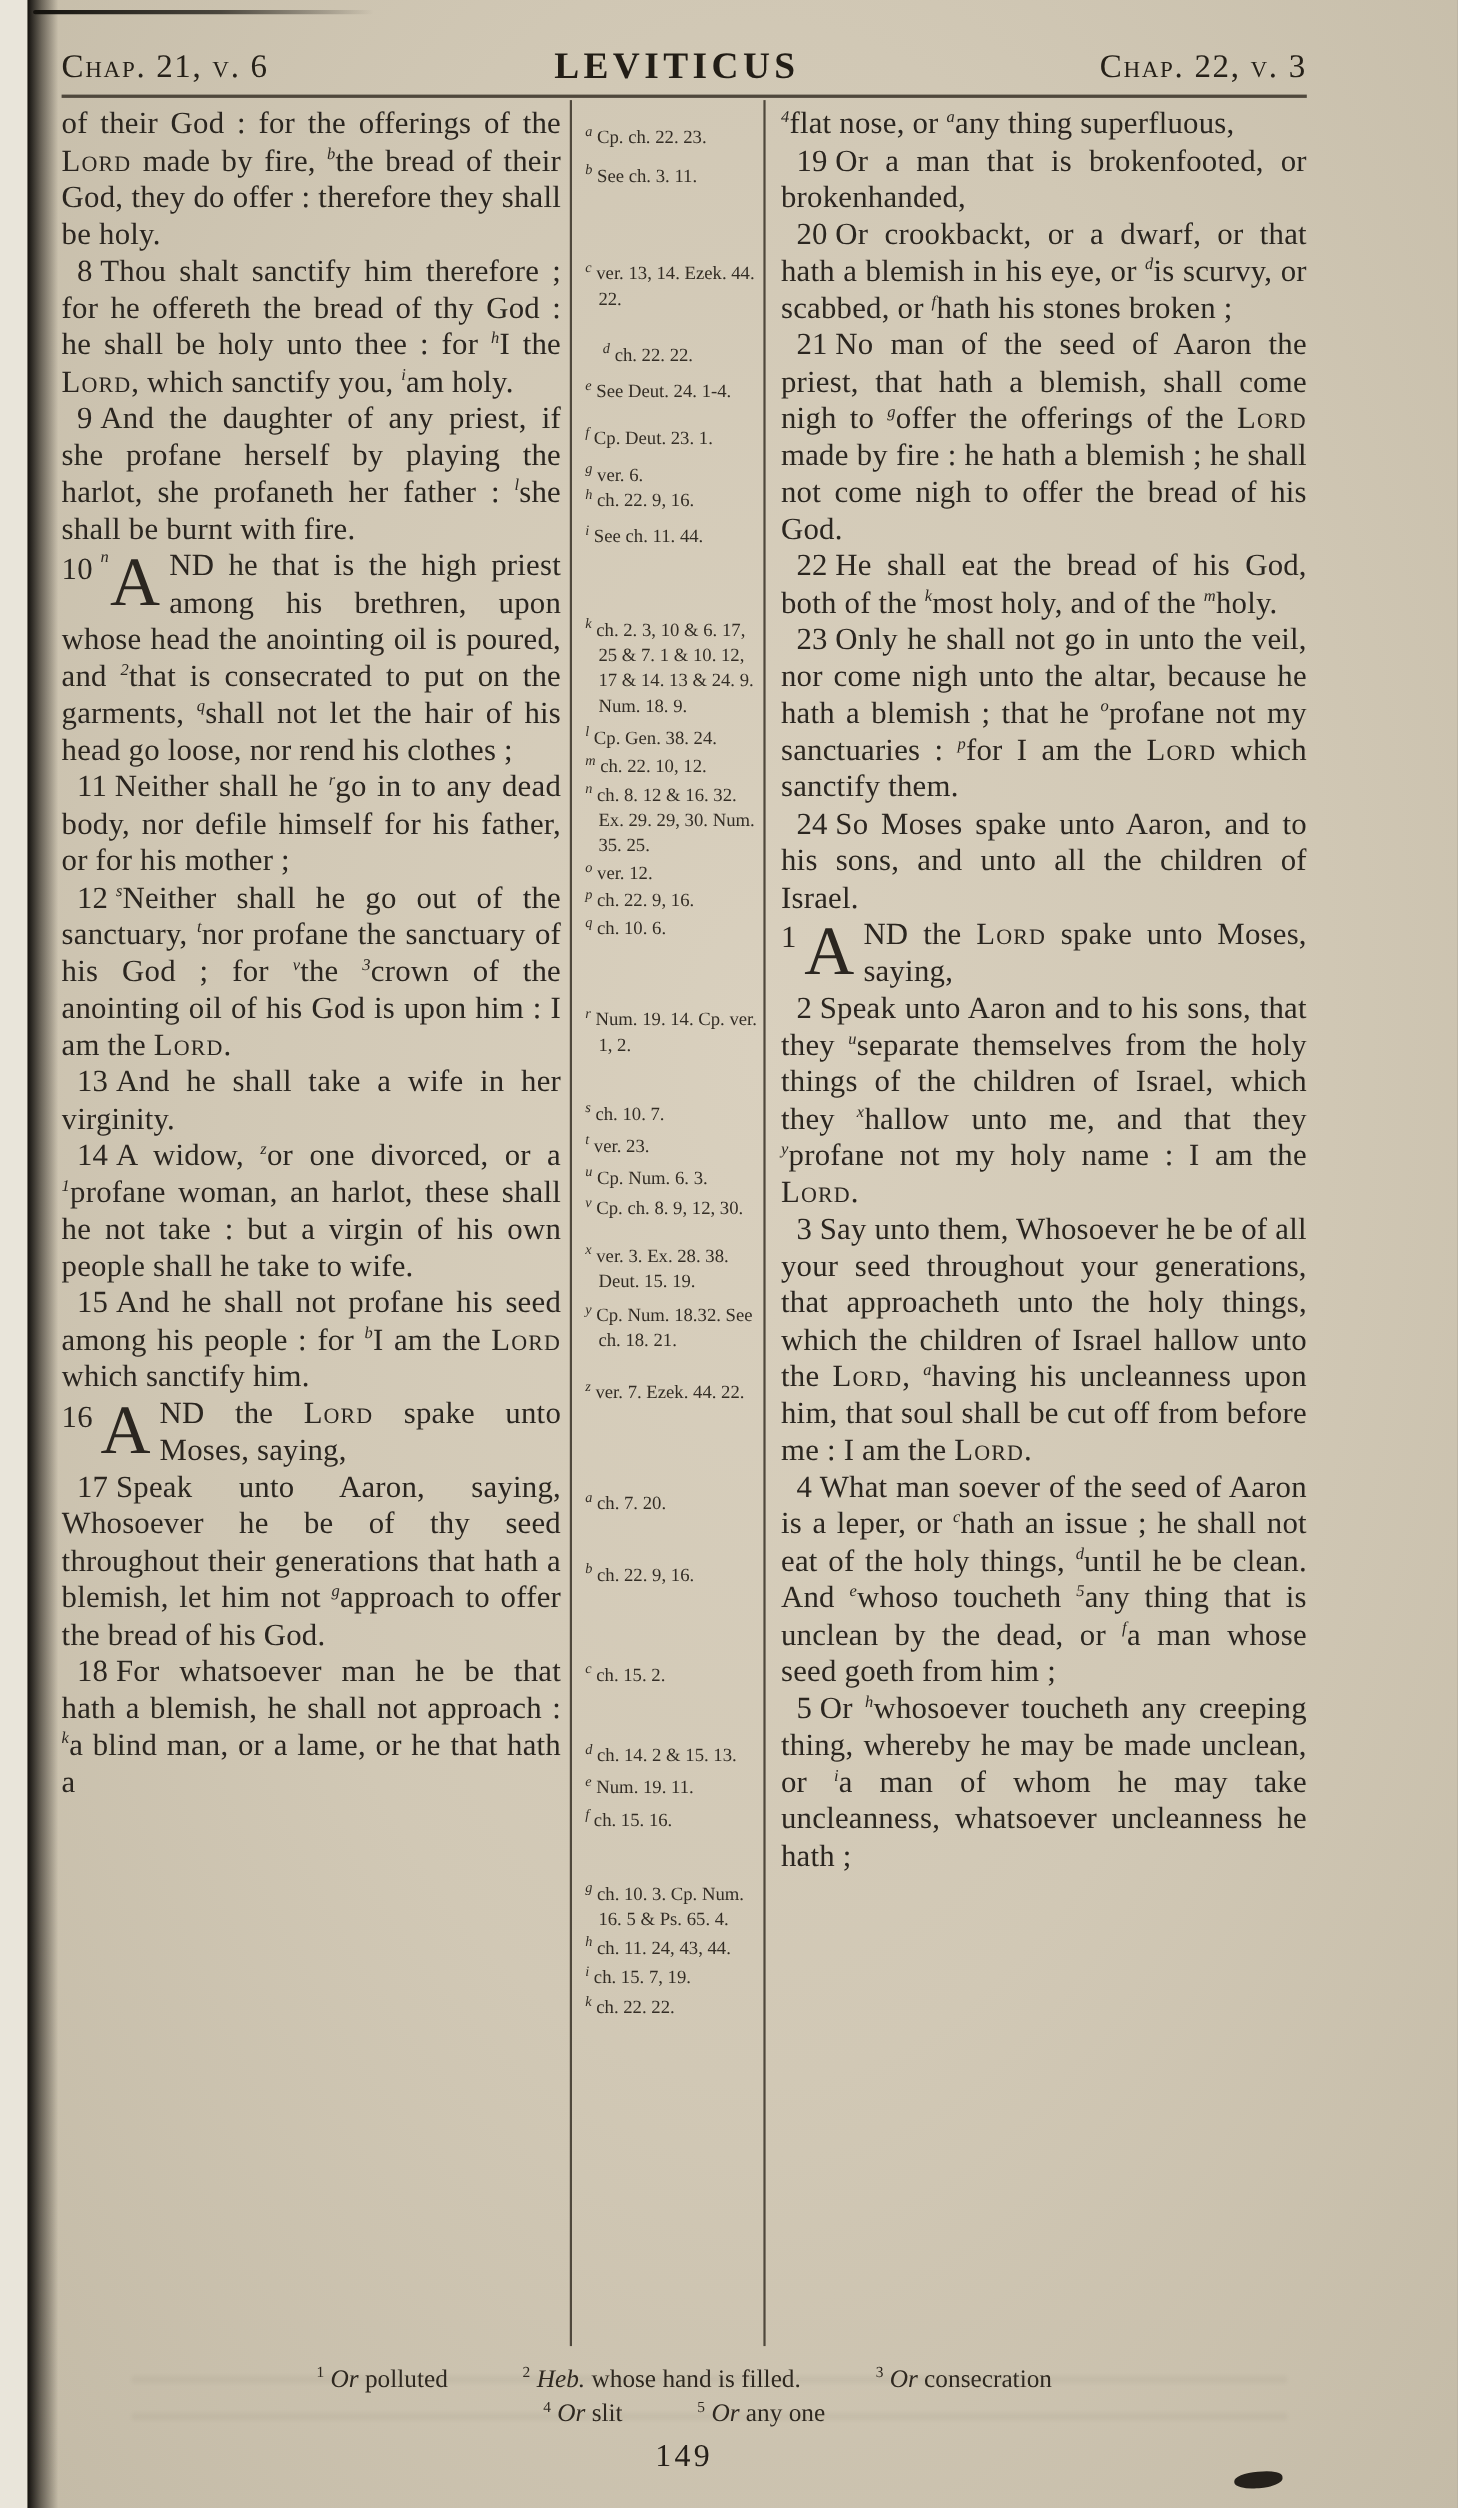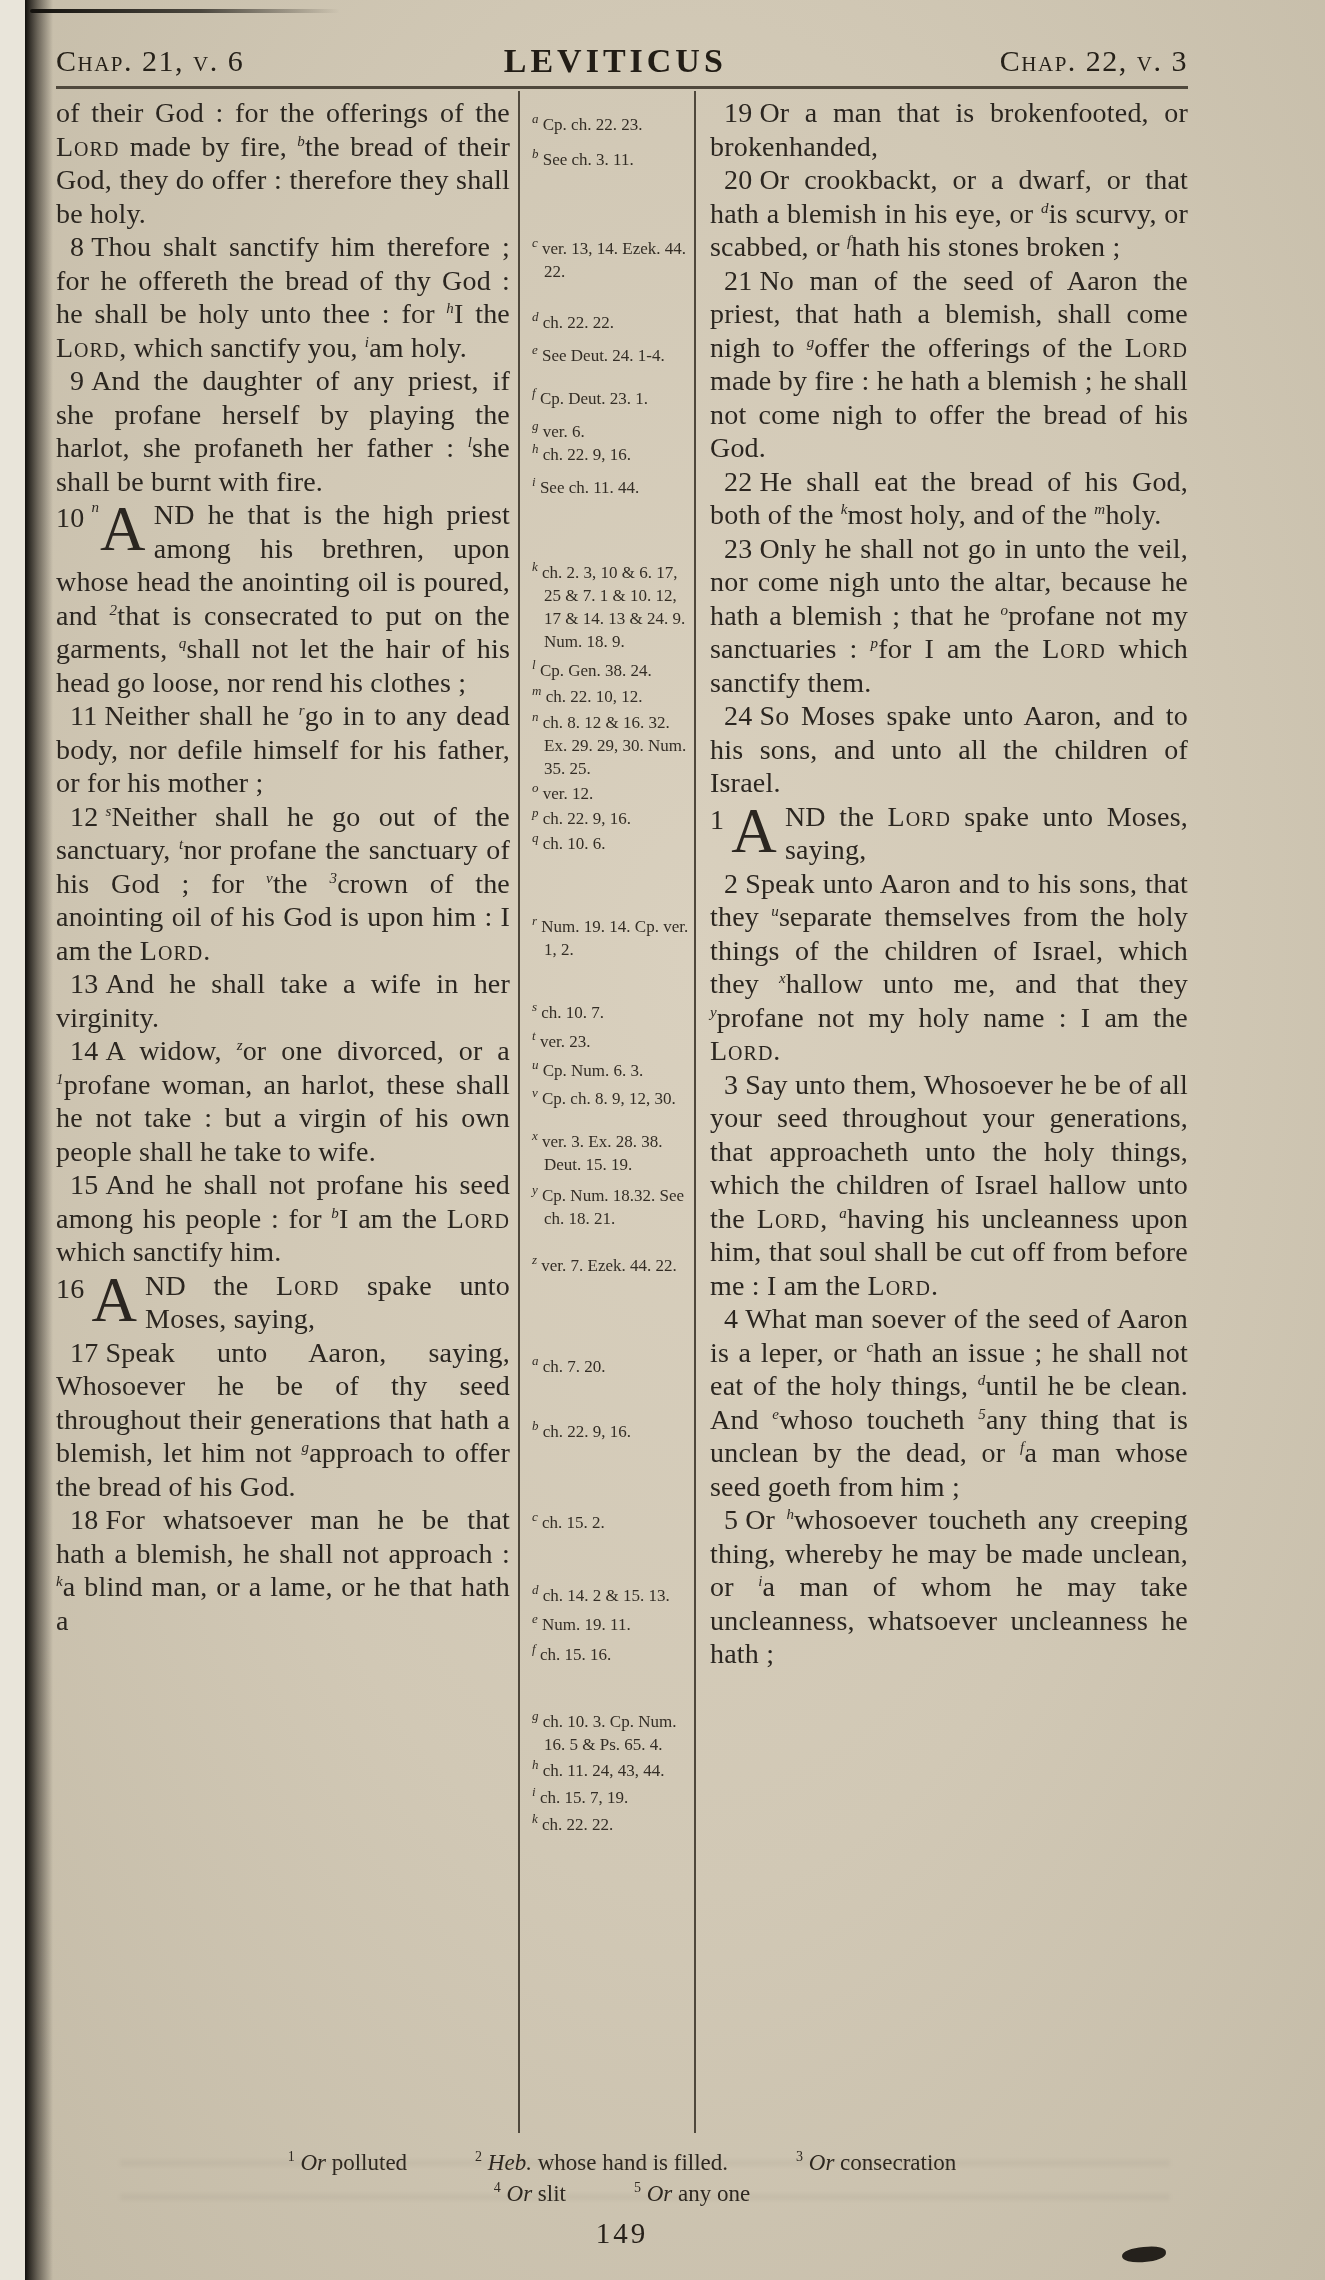--- a/index.html
+++ b/index.html
@@ -100,21 +100,21 @@
               <span class="vnum">16</span>
               <span class="dropcap">A</span>
             </span>ND the <span class="sc">Lord</span> spake unto Moses, saying,</p>
           <p class="verse"><span class="vnum">17</span>Speak unto Aaron, saying, Whosoever he be of thy seed throughout their generations that hath a blemish, let him not <sup class="ref">g</sup>approach to offer the bread of his God.</p>
           <p class="verse"><span class="vnum">18</span>For whatsoever man he be that hath a blemish, he shall not approach&nbsp;: <sup class="ref">k</sup>a blind man, or a lame, or he that hath a</p>
         </div>
       <div class="col col-refs">
           <div class="refnote"><sup>a</sup> Cp. ch. 22. 23.</div>
           <div class="refnote" style="margin-top: 12px;"><sup>b</sup> See ch. 3. 11.</div>
           <div class="refnote" style="margin-top: 66px;"><sup>c</sup> ver. 13, 14. Ezek. 44. 22.</div>
-          <div class="refnote" style="margin-top: 28px;"><sup>d</sup> ch. 22. 22.</div>
+          <div class="refnote" style="margin-top: 28px; margin-left: 16px;"><sup>d</sup> ch. 22. 22.</div>
           <div class="refnote" style="margin-top: 10px;"><sup>e</sup> See Deut. 24. 1-4.</div>
           <div class="refnote" style="margin-top: 20px;"><sup>f</sup> Cp. Deut. 23. 1.</div>
           <div class="refnote" style="margin-top: 10px;"><sup>g</sup> ver. 6.</div>
           <div class="refnote" style=""><sup>h</sup> ch. 22. 9, 16.</div>
           <div class="refnote" style="margin-top: 10px;"><sup>i</sup> See ch. 11. 44.</div>
           <div class="refnote" style="margin-top: 62px;"><sup>k</sup> ch. 2. 3, 10 &amp; 6. 17, 25 &amp; 7. 1 &amp; 10. 12, 17 &amp; 14. 13 &amp; 24. 9. Num. 18. 9.</div>
           <div class="refnote" style="margin-top: 6px;"><sup>l</sup> Cp. Gen. 38. 24.</div>
           <div class="refnote" style="margin-top: 3px;"><sup>m</sup> ch. 22. 10, 12.</div>
           <div class="refnote" style="margin-top: 3px;"><sup>n</sup> ch. 8. 12 &amp; 16. 32. Ex. 29. 29, 30. Num. 35. 25.</div>
           <div class="refnote" style="margin-top: 2px;"><sup>o</sup> ver. 12.</div>
@@ -133,20 +133,21 @@
           <div class="refnote" style="margin-top: 68px;"><sup>c</sup> ch. 15. 2.</div>
           <div class="refnote" style="margin-top: 50px;"><sup>d</sup> ch. 14. 2 &amp; 15. 13.</div>
           <div class="refnote" style="margin-top: 6px;"><sup>e</sup> Num. 19. 11.</div>
           <div class="refnote" style="margin-top: 7px;"><sup>f</sup> ch. 15. 16.</div>
           <div class="refnote" style="margin-top: 44px;"><sup>g</sup> ch. 10. 3. Cp. Num. 16. 5 &amp; Ps. 65. 4.</div>
           <div class="refnote" style="margin-top: 3px;"><sup>h</sup> ch. 11. 24, 43, 44.</div>
           <div class="refnote" style="margin-top: 4px;"><sup>i</sup> ch. 15. 7, 19.</div>
           <div class="refnote" style="margin-top: 4px;"><sup>k</sup> ch. 22. 22.</div>
         </div>
       <div class="col col-right">
+          <p class="verse noindent"><sup class="ref">4</sup>flat nose, or <sup class="ref">a</sup>any thing superfluous,</p>
           <p class="verse"><span class="vnum">19</span>Or a man that is brokenfooted, or brokenhanded,</p>
           <p class="verse"><span class="vnum">20</span>Or crookbackt, or a dwarf, or that hath a blemish in his eye, or <sup class="ref">d</sup>is scurvy, or scabbed, or <sup class="ref">f</sup>hath his stones broken&nbsp;;</p>
           <p class="verse"><span class="vnum">21</span>No man of the seed of Aaron the priest, that hath a blemish, shall come nigh to <sup class="ref">g</sup>offer the offerings of the <span class="sc">Lord</span> made by fire&nbsp;: he hath a blemish&nbsp;; he shall not come nigh to offer the bread of his God.</p>
           <p class="verse"><span class="vnum">22</span>He shall eat the bread of his God, both of the <sup class="ref">k</sup>most holy, and of the <sup class="ref">m</sup>holy.</p>
           <p class="verse"><span class="vnum">23</span>Only he shall not go in unto the veil, nor come nigh unto the altar, because he hath a blemish&nbsp;; that he <sup class="ref">o</sup>profane not my sanctuaries&nbsp;: <sup class="ref">p</sup>for I am the <span class="sc">Lord</span> which sanctify them.</p>
           <p class="verse"><span class="vnum">24</span>So Moses spake unto Aaron, and to his sons, and unto all the children of Israel.</p>
           <p class="verse has-drop"><span class="dropbox">
               <span class="vnum">1</span>
               <span class="dropcap">A</span>
             </span>ND the <span class="sc">Lord</span> spake unto Moses, saying,</p>

